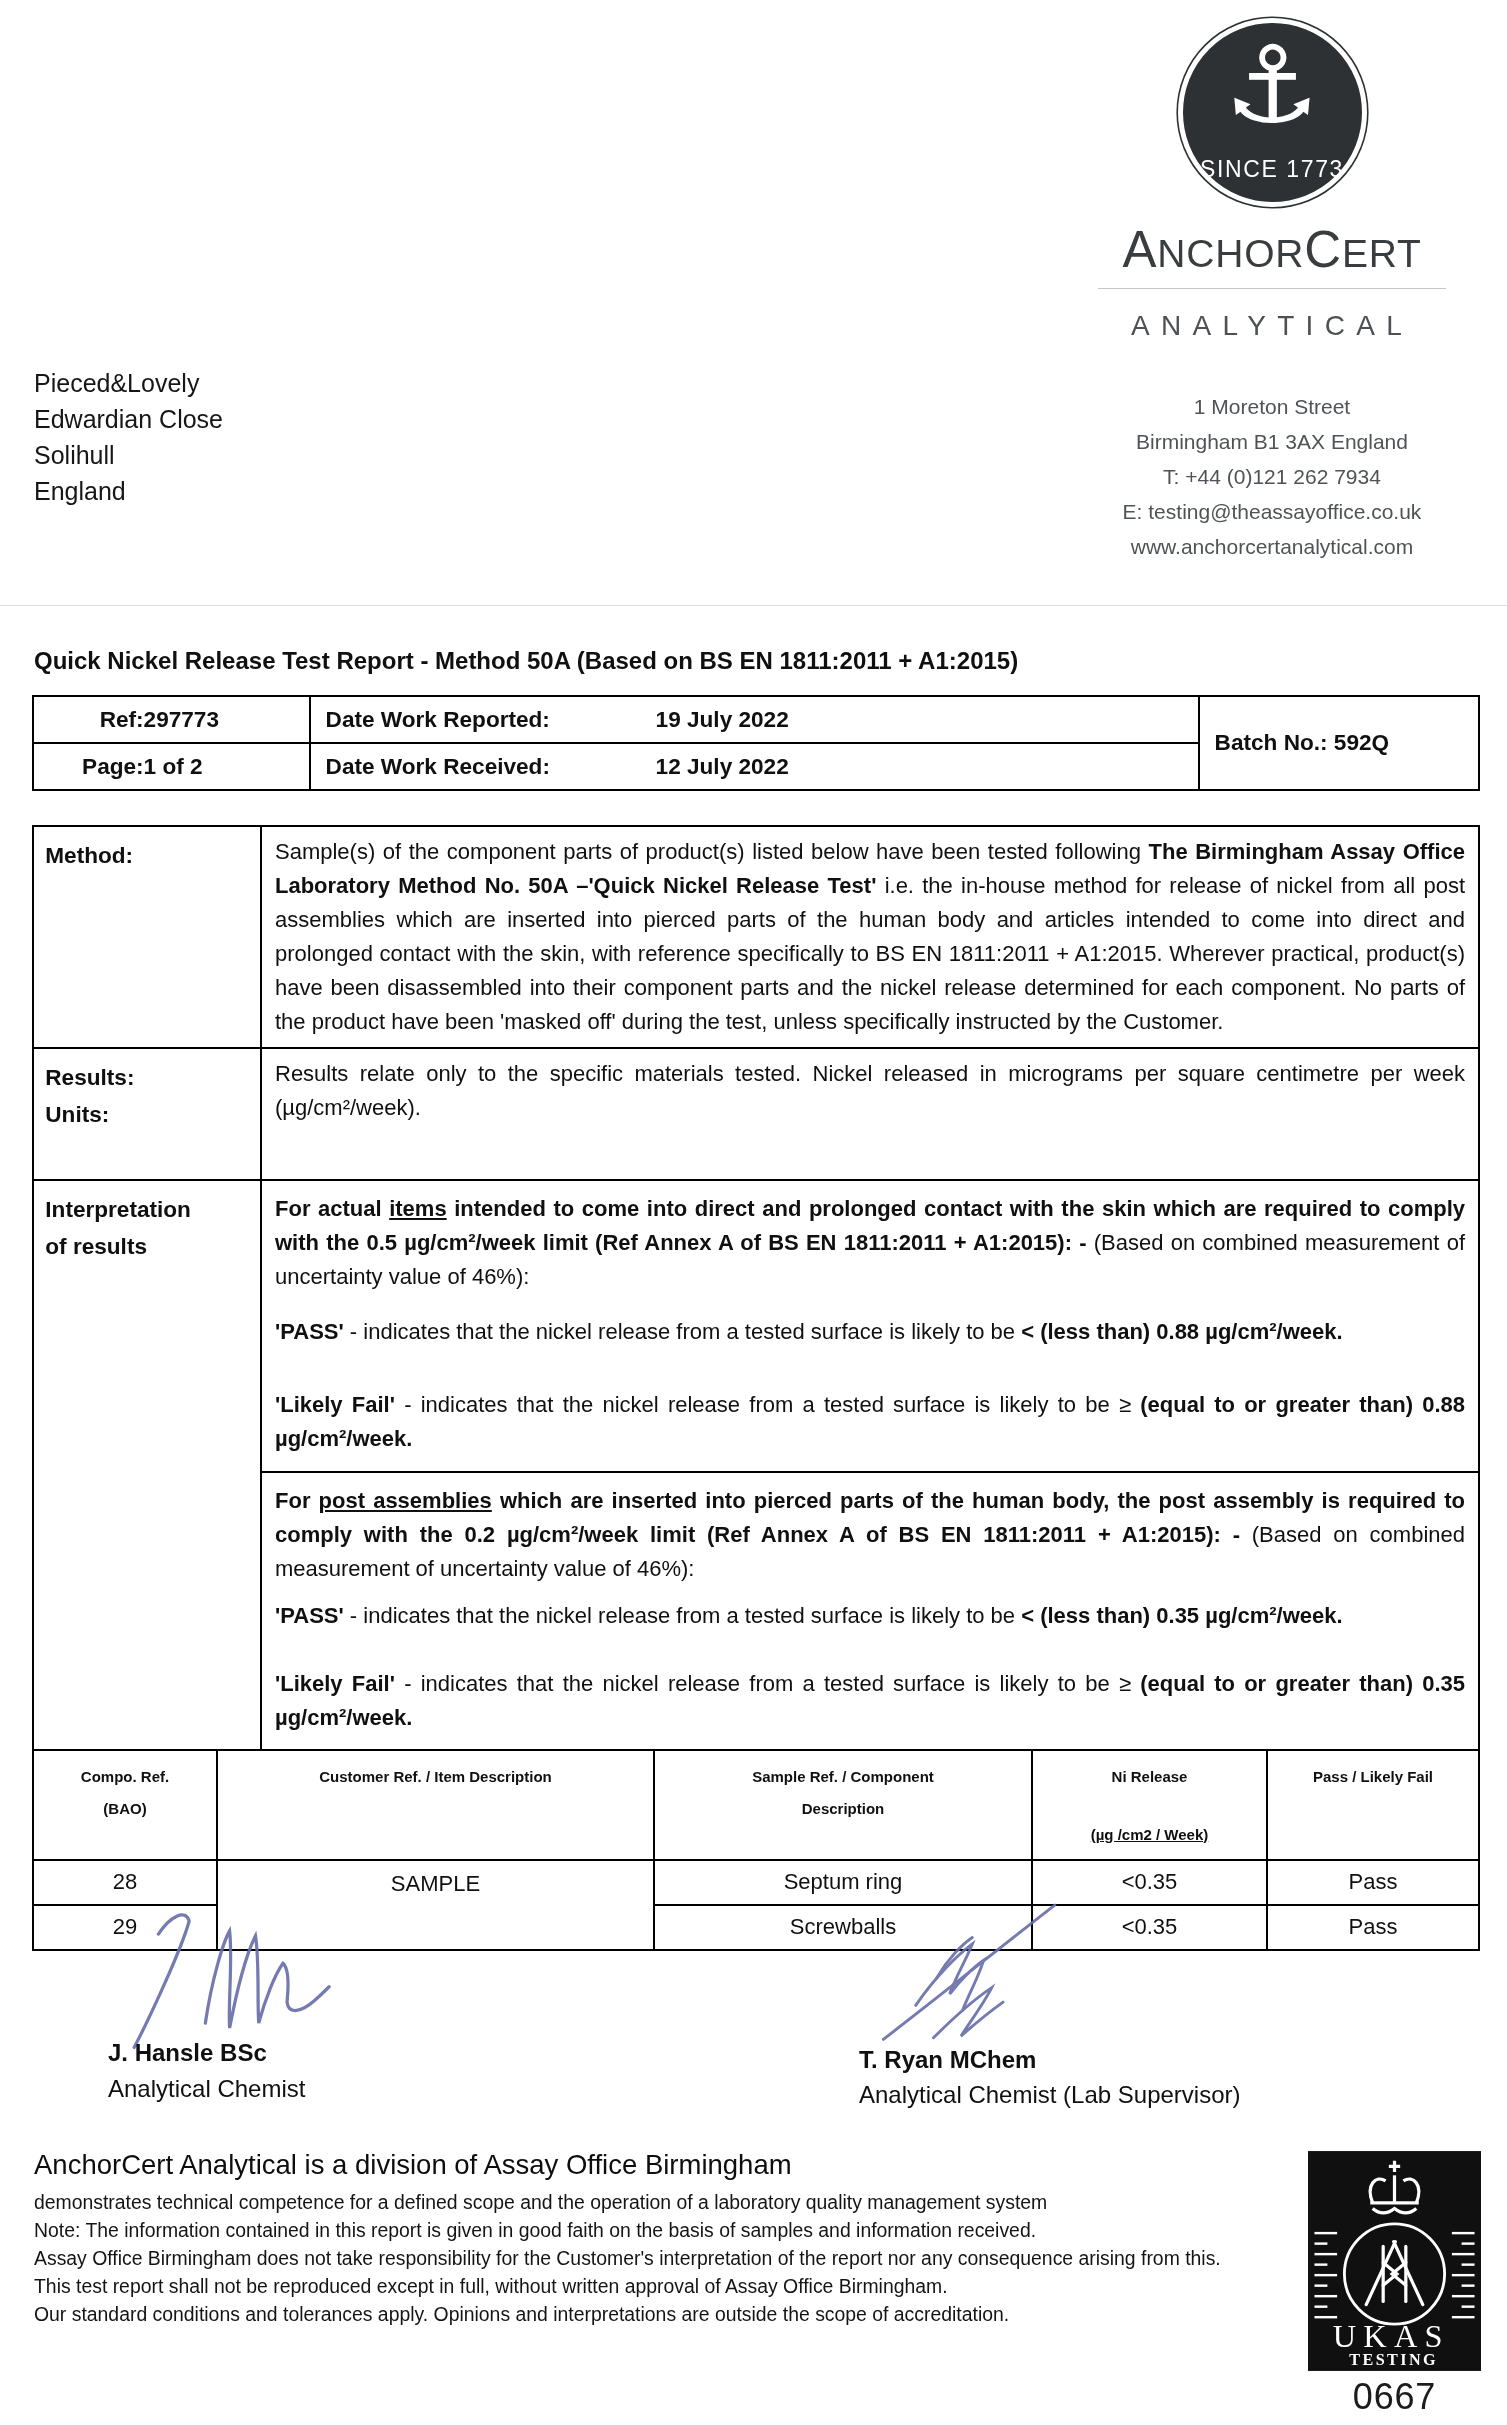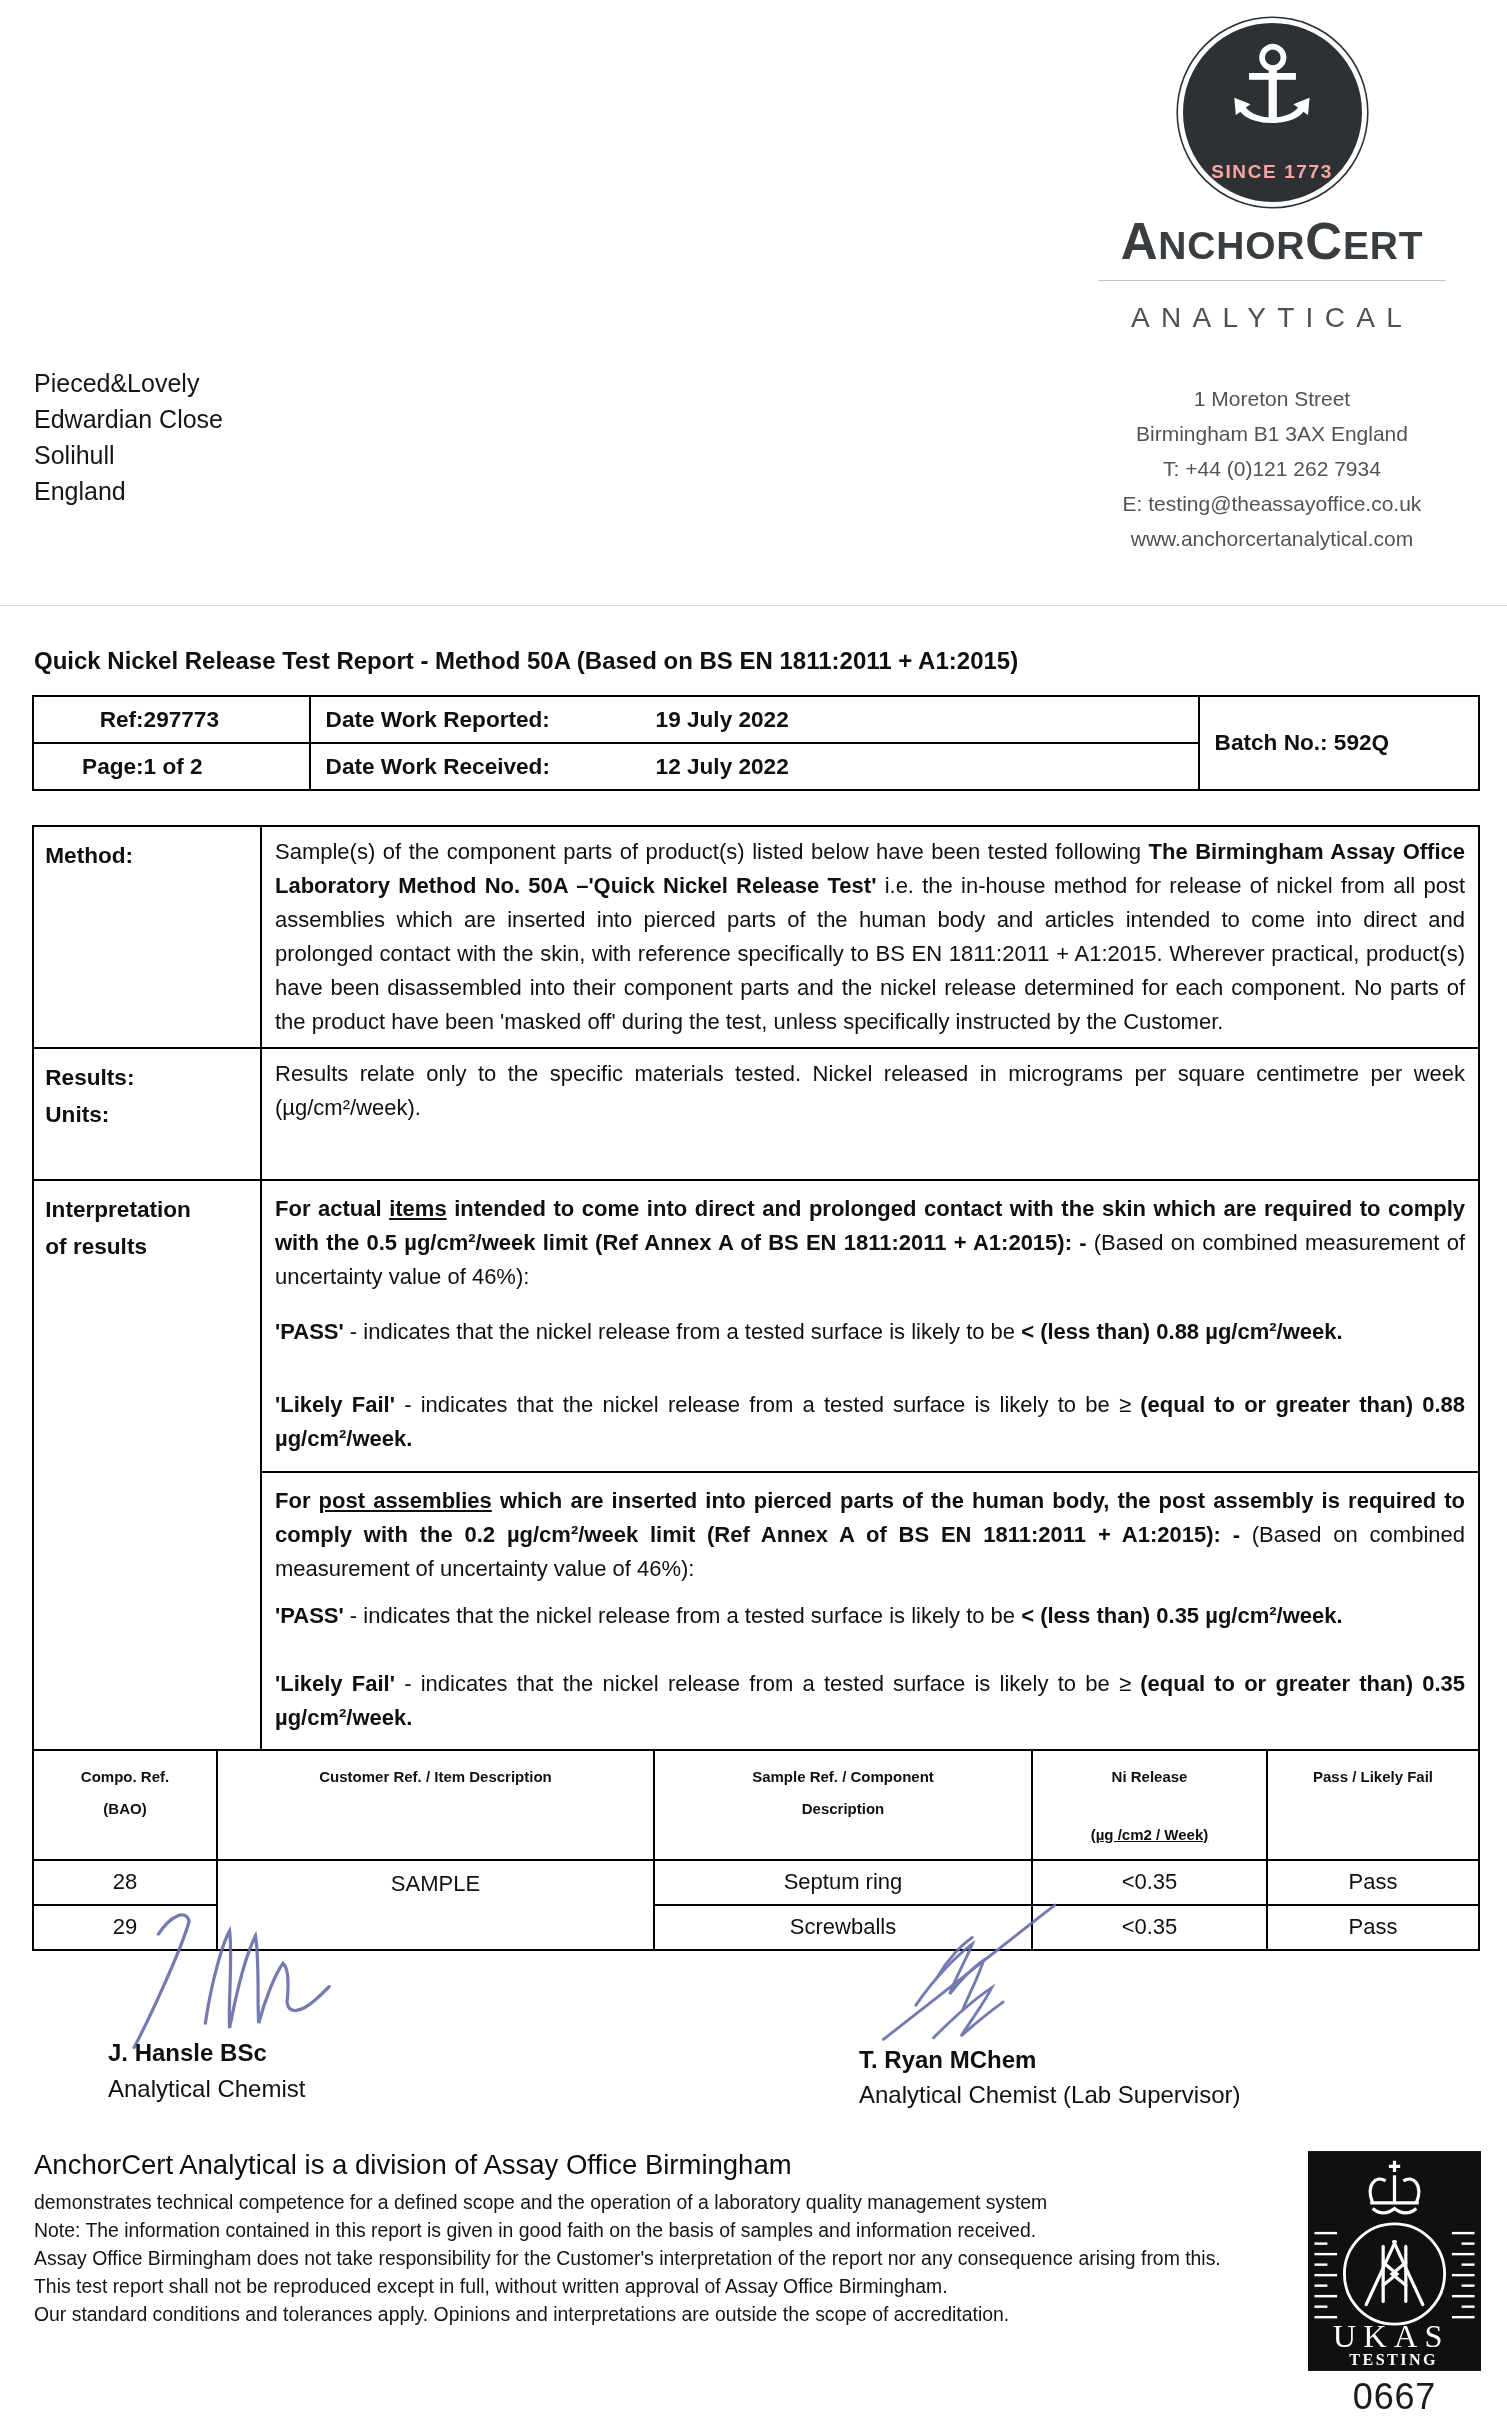--- a/index.html
+++ b/index.html
@@ -5,23 +5,23 @@
   html,body{margin:0;padding:0;background:#fff;}
   .page{position:relative;width:1507px;height:2426px;background:#fff;overflow:hidden;
         font-family:"Liberation Sans",sans-serif;color:#101010;}
 
   
   .brand{position:absolute;top:18px;right:57px;width:356px;display:flex;flex-direction:column;align-items:center;}
   .logo-circle{width:179px;height:179px;border-radius:50%;background:#2d3134;border:5.7px solid #fff;
                box-shadow:0 0 0 1.6px #2d3134;position:relative;}
   .anchor-glyph{position:absolute;top:1.6px;left:0;width:100%;text-align:center;
                 font-family:"DejaVu Sans",sans-serif;font-size:107px;line-height:121px;color:#fff;}
-  .since{position:absolute;bottom:19.4px;left:0;width:100%;text-align:center;color:#fca5a5;
-         font-weight:700;font-size:19px;letter-spacing:1.6px;}
-  .wordmark{margin-top:11px;color:#3a3d40;font-weight:700;letter-spacing:0.8px;line-height:47px;white-space:nowrap;}
+  .since{position:absolute;bottom:19.4px;left:0;width:100%;text-align:center;color:#ffffff;
+         font-weight:400;font-size:23px;letter-spacing:1.6px;}
+  .wordmark{margin-top:19px;color:#3a3d40;font-weight:400;letter-spacing:0.8px;line-height:47px;white-space:nowrap;}
   .wordmark .cap{font-size:51px;}
   .wordmark .sm{font-size:39px;}
   .brand-rule{width:348px;height:0.8px;background:#c6c6c6;margin:2.4px 0 3.2px;}
   .subtitle{font-size:28px;letter-spacing:11.3px;color:#4d5155;margin-top:18px;}
 
   
   .cust-addr{position:absolute;left:34px;top:365px;font-size:25px;line-height:36px;color:#161616;}
   .lab-contact{margin-top:47px;text-align:center;color:#4f5357;font-size:21px;line-height:35px;}
 
   .header-rule{position:absolute;left:0;top:605px;width:100%;height:0.8px;background:#dcdcdc;}

